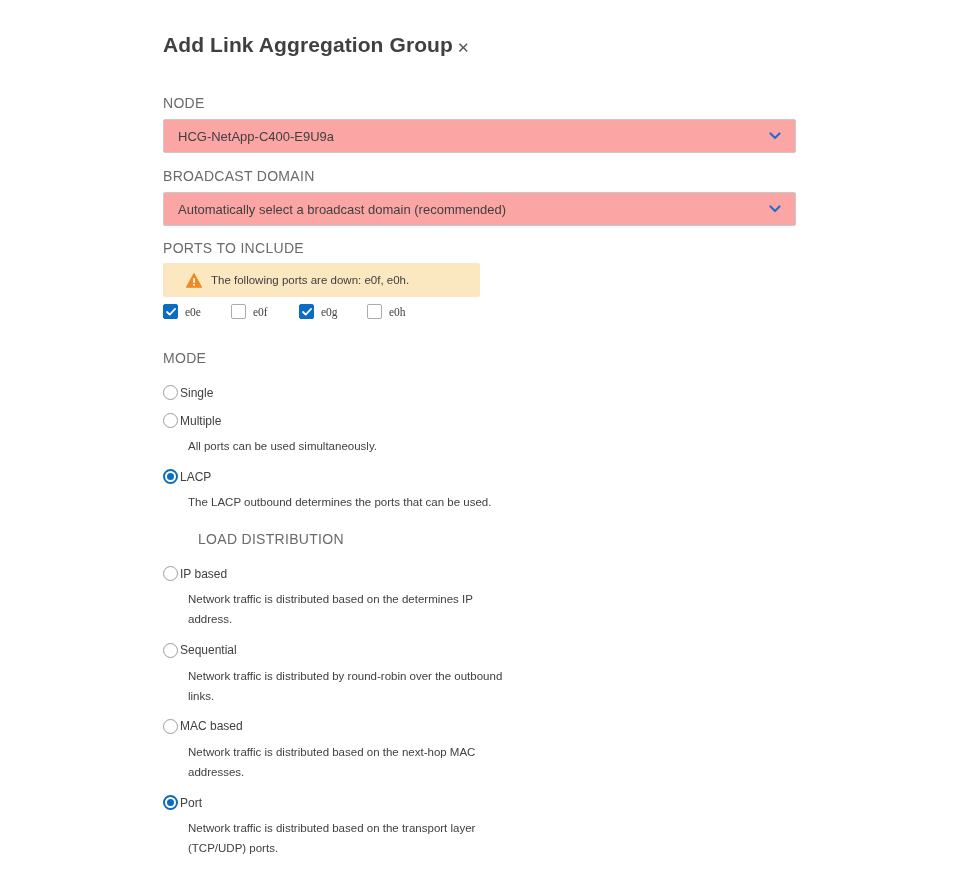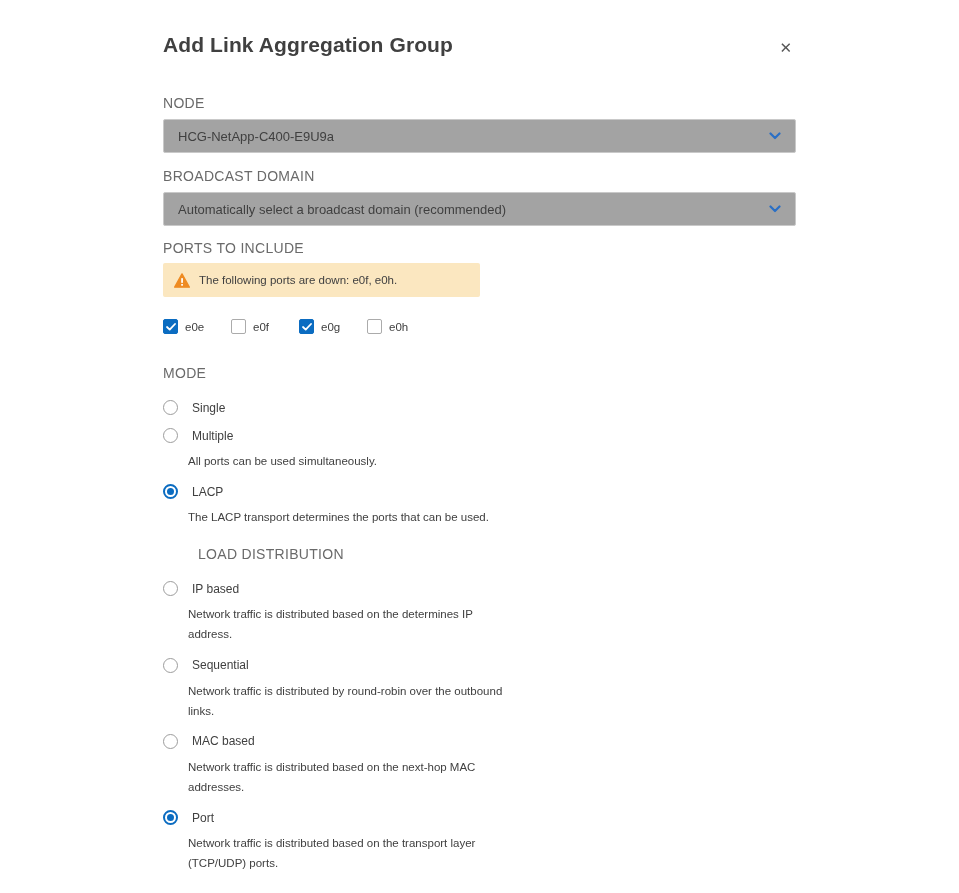--- a/index.html
+++ b/index.html
@@ -9,21 +9,21 @@
     font-family: "Liberation Sans", sans-serif;
     color: #404040;
     overflow: hidden;
   }
   .dialog {
     position: absolute;
     left: 163px; top: 33px;
     width: 633px;
   }
   
-  .dlg-header { display: flex; justify-content: space-between; align-items: flex-start; }
+  .dlg-header { display: flex; align-items: flex-start; }
   .dlg-title { font-size: 21px; font-weight: 700; color: #404040; letter-spacing: 0.1px; }
   .close-btn {
     font-size: 15px; color: #575757; cursor: pointer; line-height: 1;
     padding: 4px; margin-top: 4px; background: none; border: none;
     font-family: "DejaVu Sans", sans-serif;
   }
   
   .field-label {
     font-size: 14px; color: #6a6a6a; letter-spacing: 0.3px;
     text-transform: uppercase;
@@ -31,54 +31,54 @@
   .lbl-node { margin-top: 35px; }
   .lbl-bd   { margin-top: 15px; }
   .lbl-ports{ margin-top: 14px; }
   .lbl-mode { margin-top: 31px; }
   .lbl-ld   { margin-top: 19px; margin-left: 35px; }
   
   .select-box {
     margin-top: 8px;
     height: 34px; width: 633px;
     border: 1px solid #c9c9c9; border-radius: 2px;
-    background: #a3a3a3;
+    background: #fca5a5;
     display: flex; align-items: center; justify-content: space-between;
     padding: 0 14px;
     font-size: 13px; color: #404040;
     cursor: pointer;
   }
   .chevron { display: flex; align-items: center; }
   
   .warn-banner {
     margin-top: 7px;
     width: 317px; height: 34px;
     background: #fbe7c0;
     border-radius: 2px;
     display: flex; align-items: center;
-    padding: 0 11px; gap: 9px;
+    padding: 0 23px; gap: 9px;
   }
   .warn-text { font-size: 11.5px; color: #404040; }
   
-  .cb-row { margin-top: 22px; display: flex; }
+  .cb-row { margin-top: 7px; display: flex; font-family: Liberation Serif, serif; }
   .cb-group { width: 68px; display: flex; align-items: center; gap: 7px; cursor: pointer; }
   .cb {
     width: 15px; height: 15px; border-radius: 2px;
     border: 1px solid #ababab; background: #fff;
     display: flex; align-items: center; justify-content: center;
     flex: none;
   }
   .cb.checked { background: #0b6cc1; border-color: #0b6cc1; }
   .cb .check-icon { display: none; }
   .cb.checked .check-icon { display: block; }
   .cb-label { font-size: 11.5px; color: #404040; }
   
   .option-block { margin-top: 13px; }
   .option-block.first { margin-top: 19px; }
-  .opt-row { display: flex; align-items: center; gap: 14px; cursor: pointer; }
+  .opt-row { display: flex; align-items: center; gap: 2px; cursor: pointer; }
   .radio {
     width: 15px; height: 15px; border-radius: 50%;
     border: 1px solid #9d9d9d; background: #fff;
     display: flex; align-items: center; justify-content: center;
     flex: none;
   }
   .radio.selected { border: 2px solid #0b6cc1; }
   .radio .dot { display: none; }
   .radio.selected .dot {
     display: block; width: 7px; height: 7px; border-radius: 50%;
@@ -183,21 +183,21 @@
     <div class="opt-desc">All ports can be used simultaneously.</div>
   </div>
 
   <div class="option-block">
     <div class="opt-row">
       <span class="radio selected">
           <span class="dot"></span>
         </span>
       <span class="opt-label">LACP</span>
     </div>
-    <div class="opt-desc">The LACP transport determines the ports that can be used.</div>
+    <div class="opt-desc">The LACP outbound determines the ports that can be used.</div>
   </div>
 
   <div class="field-label lbl-ld">LOAD DISTRIBUTION</div>
 
   <div class="option-block first">
     <div class="opt-row">
       <span class="radio"></span>
       <span class="opt-label">IP based</span>
     </div>
     <div class="opt-desc">Network traffic is distributed based on the determines IP address.</div>

